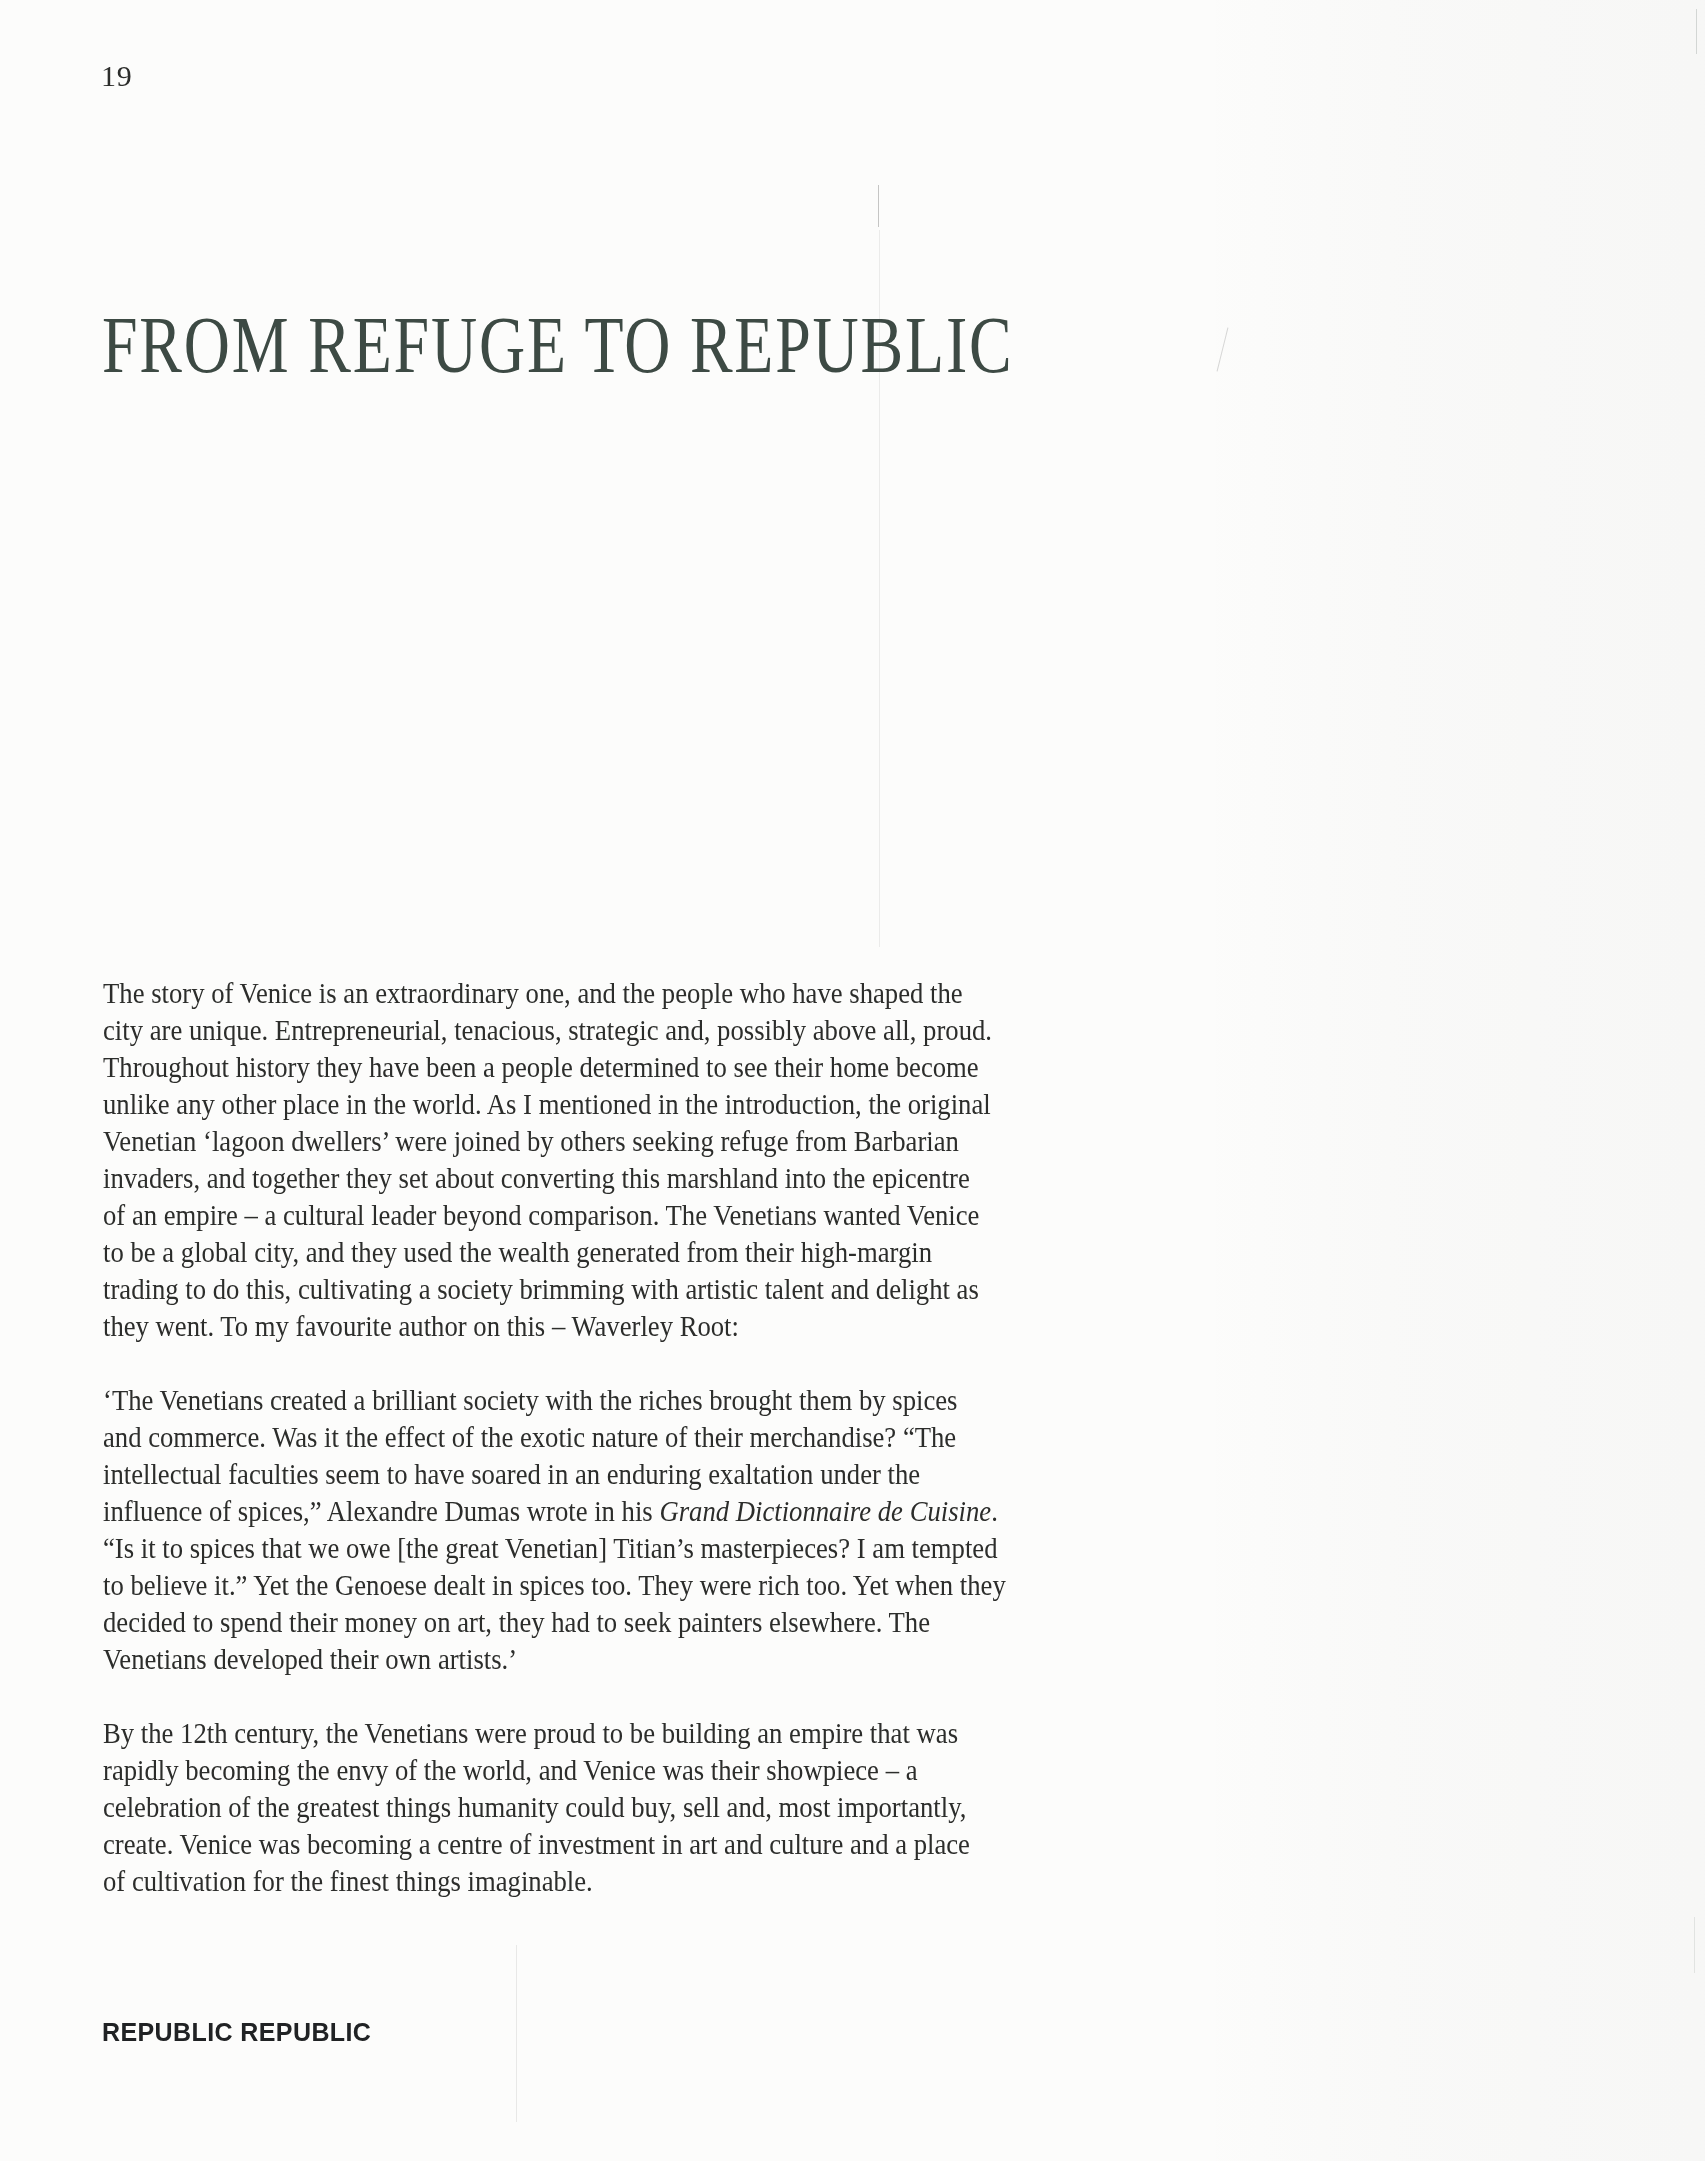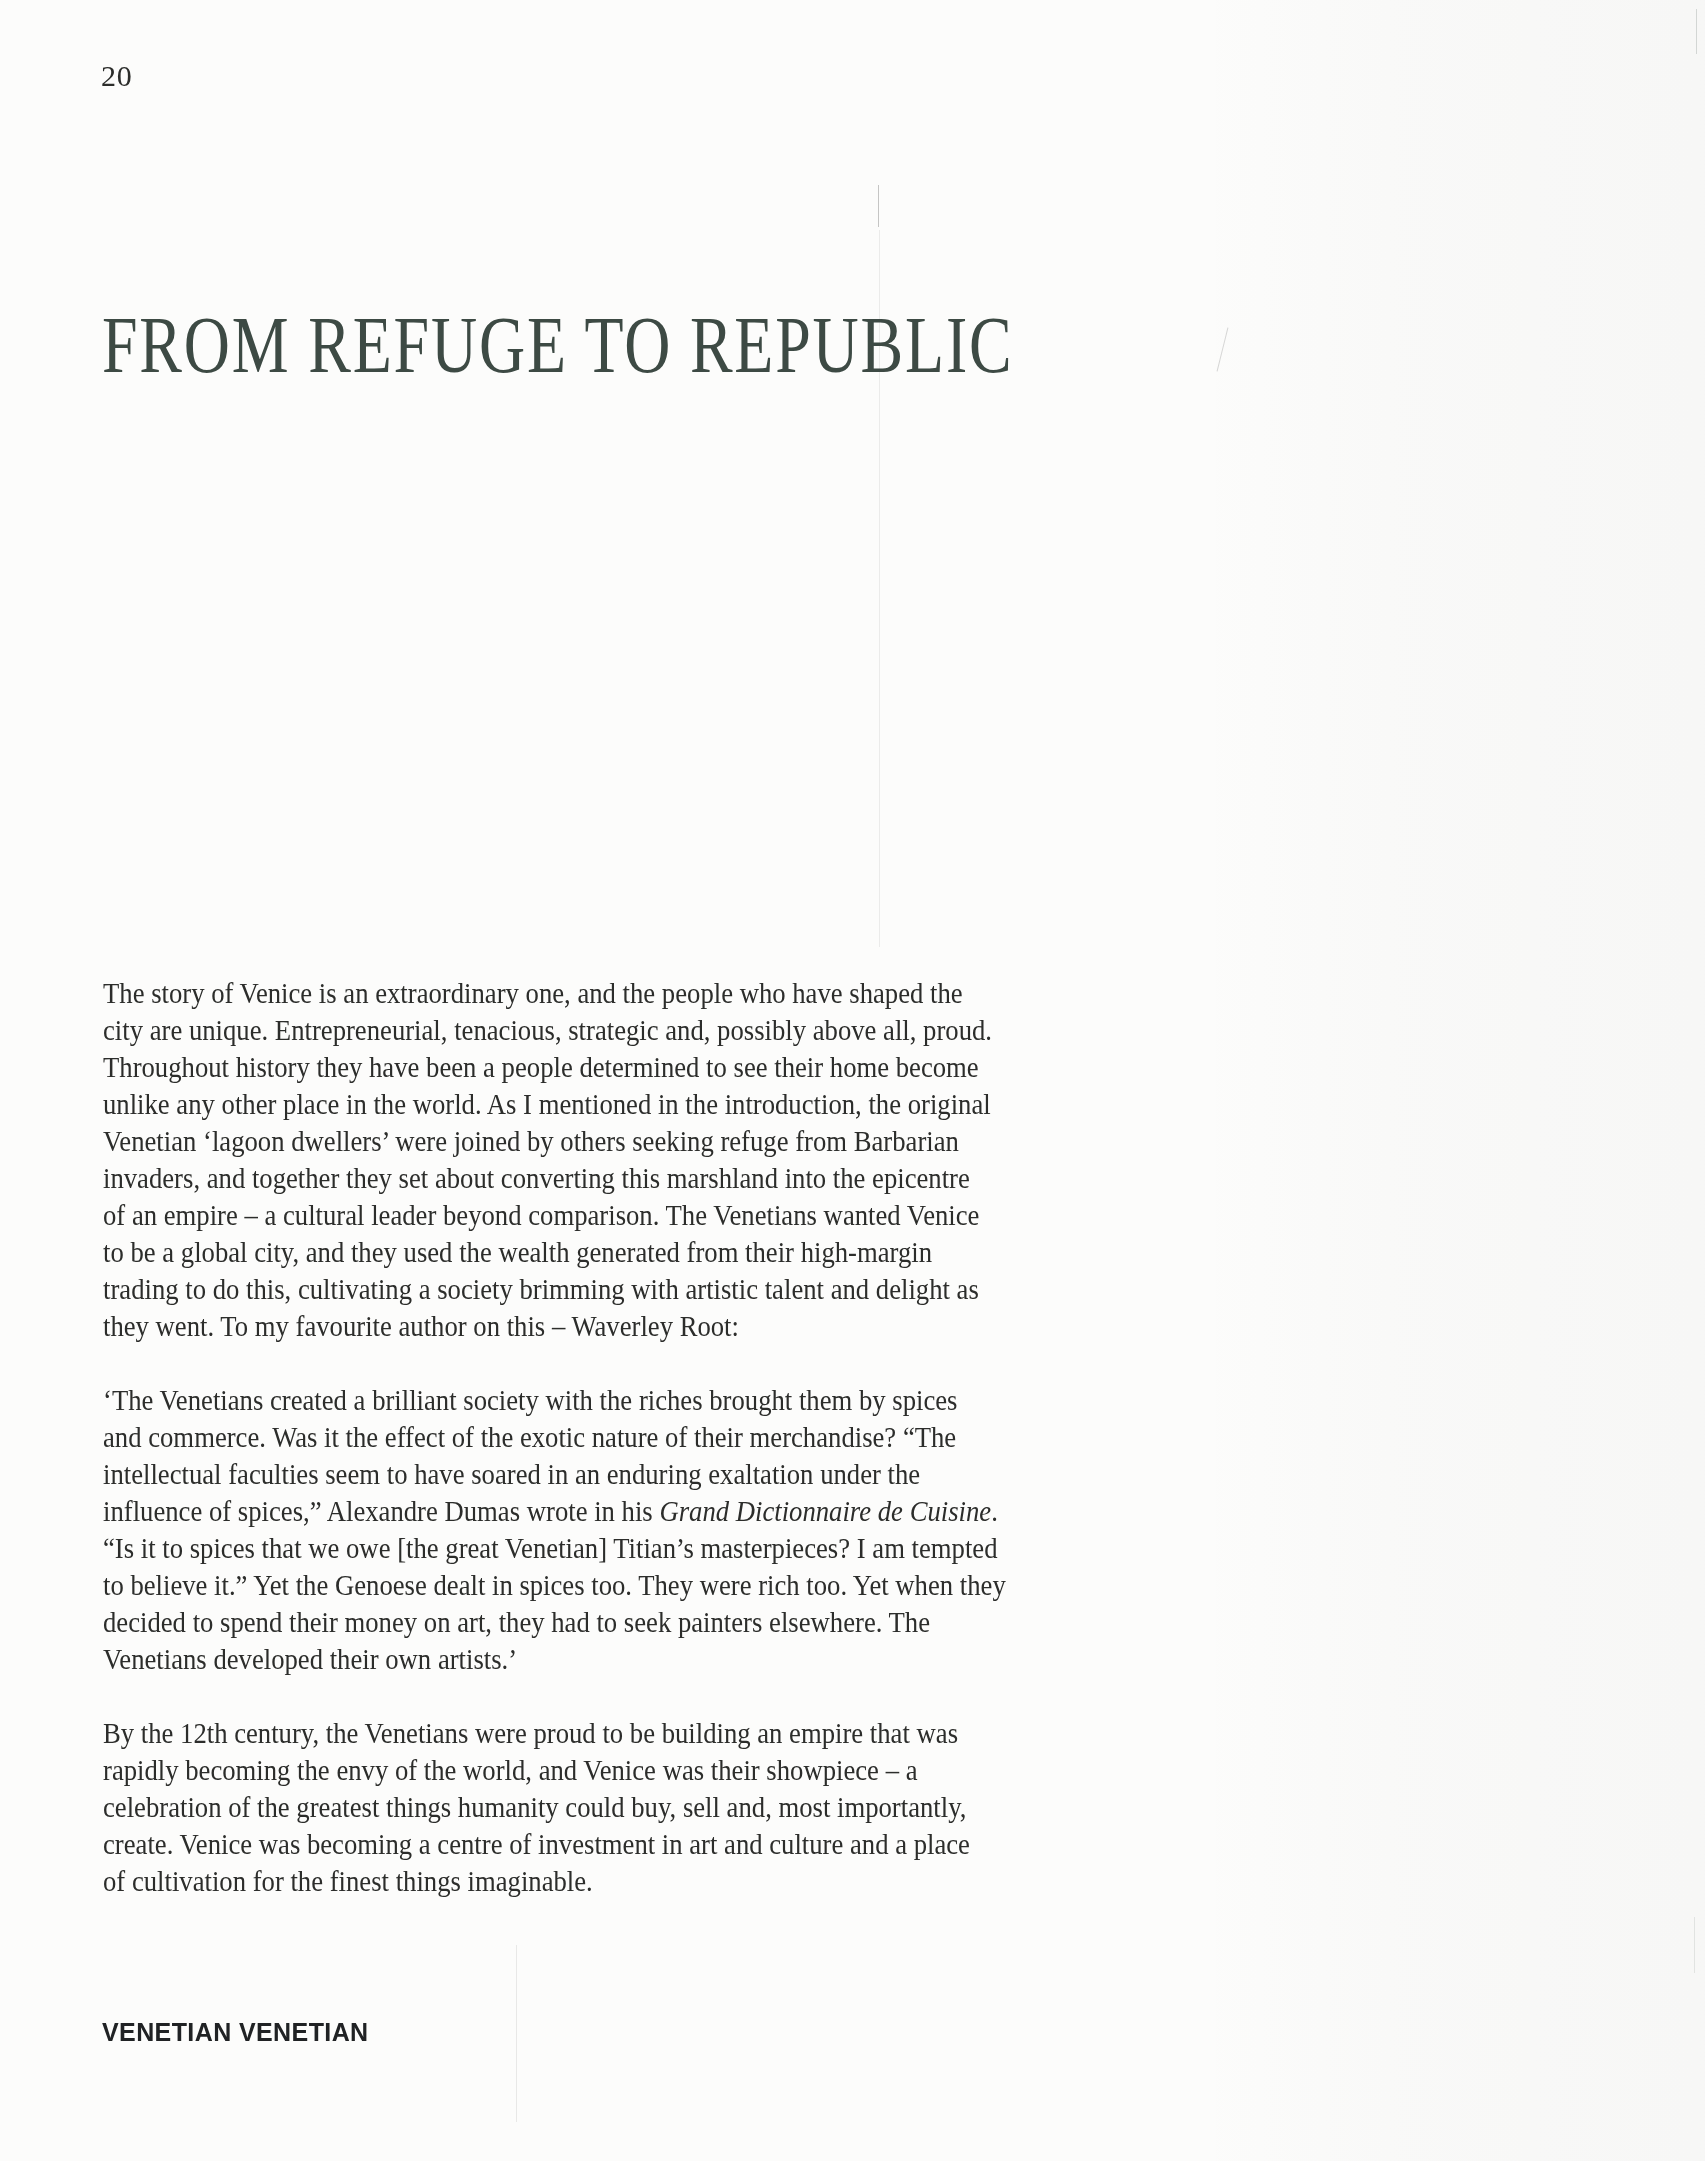--- a/index.html
+++ b/index.html
@@ -92,21 +92,21 @@
 <div class="page">
 
   <div class="artifact shade-right"></div>
   <div class="artifact crease-dash"></div>
   <div class="artifact crease-long"></div>
   <div class="artifact crease-footer"></div>
   <div class="artifact mark-title-right"></div>
   <div class="artifact mark-top-right"></div>
   <div class="artifact mark-bottom-right"></div>
 
-  <div class="page-number">20</div>
+  <div class="page-number">19</div>
 
   <h1 class="title">FROM REFUGE TO REPUBLIC</h1>
 
   <div class="body-block">
 
     <div class="para">
         <div class="line">The story of Venice is an extraordinary one, and the people who have shaped the</div>
         <div class="line">city are unique. Entrepreneurial, tenacious, strategic and, possibly above all, proud.</div>
         <div class="line">Throughout history they have been a people determined to see their home become</div>
         <div class="line">unlike any other place in the world. As I mentioned in the introduction, the original</div>
@@ -136,16 +136,16 @@
     <div class="para">
         <div class="line">By the 12th century, the Venetians were proud to be building an empire that was</div>
         <div class="line">rapidly becoming the envy of the world, and Venice was their showpiece – a</div>
         <div class="line">celebration of the greatest things humanity could buy, sell and, most importantly,</div>
         <div class="line">create. Venice was becoming a centre of investment in art and culture and a place</div>
         <div class="line">of cultivation for the finest things imaginable.</div>
       </div>
 
   </div>
 
-  <div class="footer">VENETIAN VENETIAN</div>
+  <div class="footer">REPUBLIC REPUBLIC</div>
 
 </div>
 
 
 </body></html>

